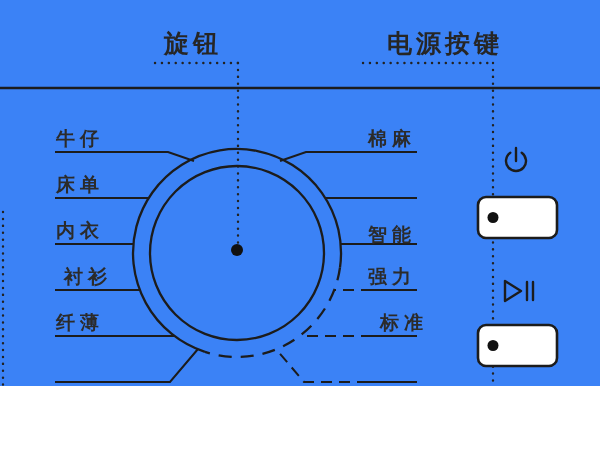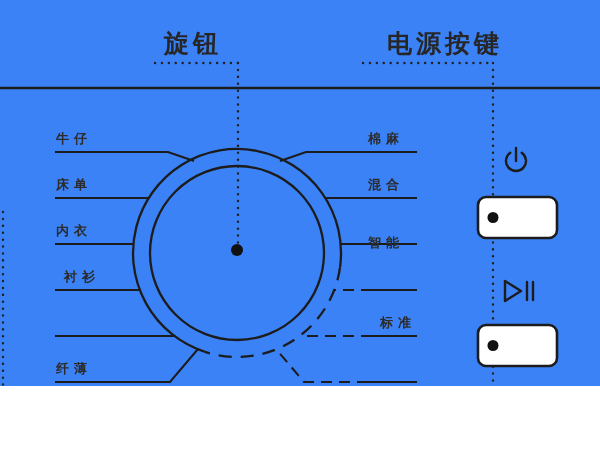--- a/index.html
+++ b/index.html
@@ -11,21 +11,21 @@
   .solid   { stroke:#1c1c1c; stroke-width:2.3; fill:none; }
   .conn    { stroke:#1c1c1c; stroke-width:2;   fill:none; }
   .conn-dash { stroke:#1c1c1c; stroke-width:2; fill:none; stroke-dasharray:11 7; }
   .arc-dash  { stroke:#1c1c1c; stroke-width:2.3; fill:none; stroke-dasharray:13 9; }
   .dotted  { stroke:#222; stroke-width:2.4; fill:none; stroke-dasharray:0.1 6.8; stroke-linecap:round; }
   .btn     { stroke:#1c1c1c; stroke-width:2.6; fill:#ffffff; }
   .icon    { stroke:#1c1c1c; stroke-width:2.4; fill:none; stroke-linecap:round; stroke-linejoin:round; }
   .dot     { fill:#111; }
   .prog {
     position:absolute; height:24px; line-height:24px; white-space:nowrap;
-    font-size:13px; font-weight:700; letter-spacing:5px; color:#2b2b2b;
+    font-size:19px; font-weight:700; letter-spacing:5px; color:#2b2b2b;
   }
   .callout {
     position:absolute; height:30px; line-height:30px; white-space:nowrap;
     font-size:25px; font-weight:700; letter-spacing:4px; color:#262626;
   }
 </style>
 </head>
 <body>
 
 <div id="stage">
@@ -92,20 +92,20 @@
     </g>
   </svg>
 
   <div class="callout" style="left:164px; top:28px;">旋钮</div>
   <div class="callout" style="left:367px; top:28px;margin-left:20px;">电源按键</div>
 
   <div class="prog" style="left:56px; top:127px;">牛仔</div>
   <div class="prog" style="left:56px; top:173px;">床单</div>
   <div class="prog" style="left:56px; top:219px;text-align:right;">内衣</div>
   <div class="prog" style="left:64px; top:265px;">衬衫</div>
-  <div class="prog" style="left:56px; top:311px;margin-top:46px;">纤薄</div>
+  <div class="prog" style="left:56px; top:311px;">纤薄</div>
 
   <div class="prog" style="left:368px; top:127px;">棉麻</div>
-  <div class="prog" style="left:368px; top:173px;">混合</div>
-  <div class="prog" style="left:368px; top:231px;text-align:right;">智能</div>
+  <div class="prog" style="left:368px; top:223px;text-align:right;">智能</div>
+  <div class="prog" style="left:368px; top:265px;">强力</div>
   <div class="prog" style="left:380px; top:311px;">标准</div>
 
 </div>
 
 </body></html>

